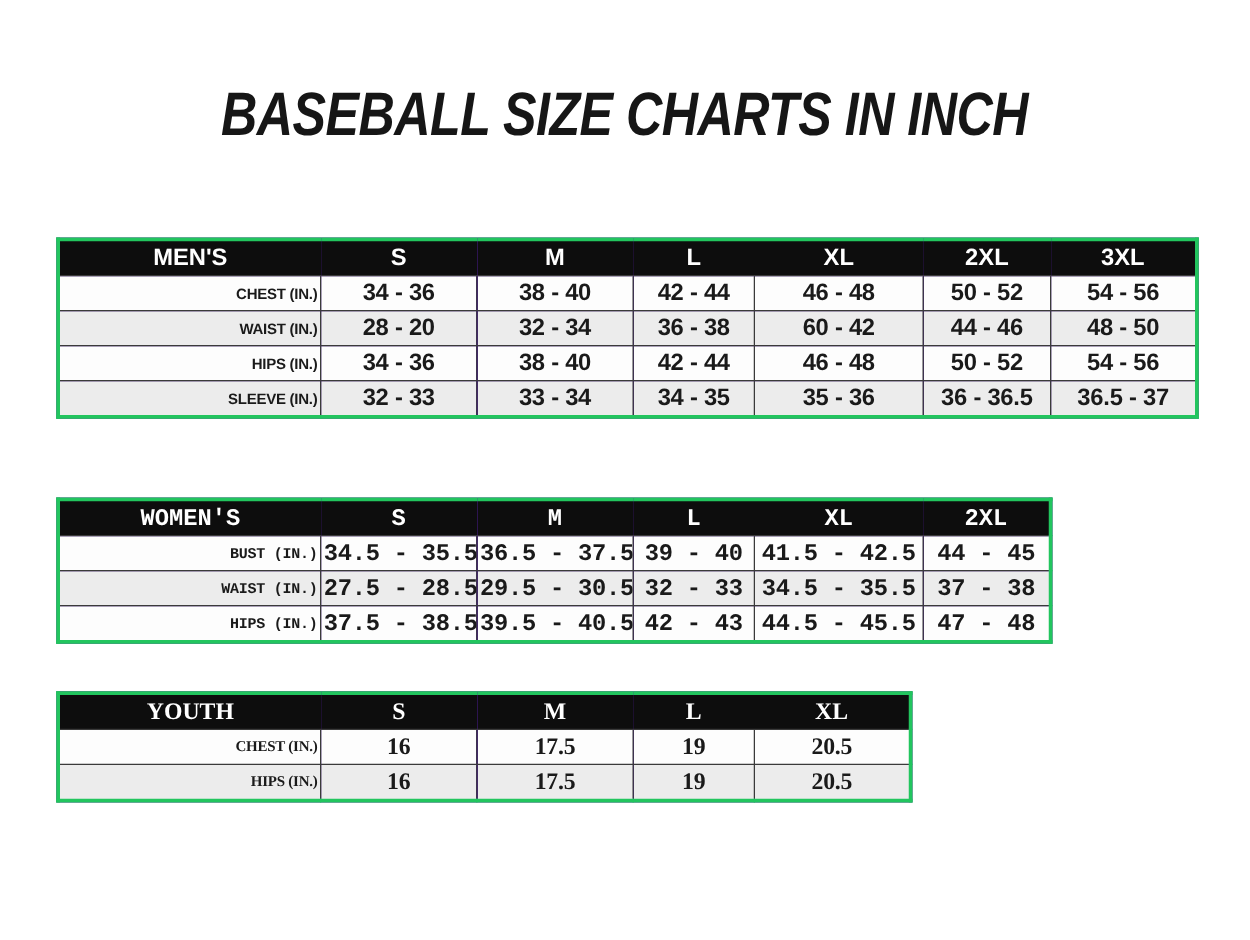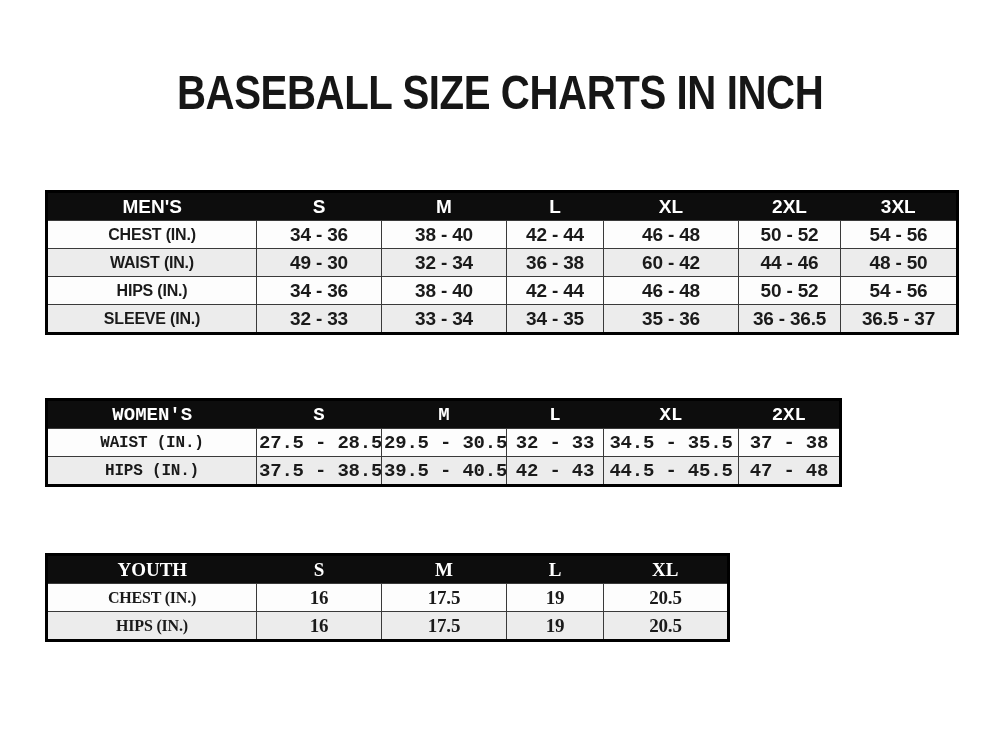--- a/index.html
+++ b/index.html
@@ -13,34 +13,35 @@
   }
   .title {
     position: absolute;
     top: 64px;
     left: 0;
     right: 0;
     margin: 0;
     text-align: center;
     color: #161616;
     font-weight: 700;
+    font-style: italic;
   }
   .title .condensed {
     display: inline-block;
     transform: scaleX(0.82);
     transform-origin: center;
     white-space: nowrap;
     font-size: 49px;
     letter-spacing: -0.5px;
   }
   table.chart {
     position: absolute;
     border-collapse: collapse;
     table-layout: fixed;
-    border: 3px solid #000000;
+    border: 3px solid #22c55e;
     background: #4c1d95;
   }
   table.chart th, table.chart td {
     height: 27px;
     padding: 0 2px;
     text-align: center;
     vertical-align: middle;
     white-space: nowrap;
     overflow: hidden;
     font-weight: 700;
@@ -53,21 +54,21 @@
     background: #0d0d0d;
     color: #ffffff;
     border-left: none;
     border-right: none;
     border-top: none;
     font-size: 19px;
     letter-spacing: 0;
   }
   table.chart tbody tr:nth-child(even) { background: #ececec; }
   table.chart tbody tr:nth-child(odd)  { background: #fdfdfd; }
-  table.chart th.rowlabel { font-size: 16px; }
+  table.chart th.rowlabel { font-size: 12px; text-align: right; }
 
   col.c-label { width: 210px; }
   col.c-s     { width: 125px; }
   col.c-m     { width: 125px; }
   col.c-l     { width: 97px;  }
   col.c-xl    { width: 135px; }
   col.c-2xl   { width: 102px; }
   col.c-3xl   { width: 117px; }
   table.youth col.c-xl { width: 125px; }
 
@@ -108,21 +109,21 @@
           <th class="rowlabel">CHEST (IN.)</th>
           <td>34 - 36</td>
           <td>38 - 40</td>
           <td>42 - 44</td>
           <td>46 - 48</td>
           <td>50 - 52</td>
           <td>54 - 56</td>
         </tr>
         <tr>
           <th class="rowlabel">WAIST (IN.)</th>
-          <td>49 - 30</td>
+          <td>28 - 20</td>
           <td>32 - 34</td>
           <td>36 - 38</td>
           <td>60 - 42</td>
           <td>44 - 46</td>
           <td>48 - 50</td>
         </tr>
         <tr>
           <th class="rowlabel">HIPS (IN.)</th>
           <td>34 - 36</td>
           <td>38 - 40</td>
@@ -157,20 +158,28 @@
           <th>WOMEN'S</th>
           <th>S</th>
           <th>M</th>
           <th>L</th>
           <th>XL</th>
           <th>2XL</th>
         </tr>
       </thead>
     <tbody>
         <tr>
+          <th class="rowlabel">BUST (IN.)</th>
+          <td>34.5 - 35.5</td>
+          <td>36.5 - 37.5</td>
+          <td>39 - 40</td>
+          <td>41.5 - 42.5</td>
+          <td>44 - 45</td>
+        </tr>
+        <tr>
           <th class="rowlabel">WAIST (IN.)</th>
           <td>27.5 - 28.5</td>
           <td>29.5 - 30.5</td>
           <td>32 - 33</td>
           <td>34.5 - 35.5</td>
           <td>37 - 38</td>
         </tr>
         <tr>
           <th class="rowlabel">HIPS (IN.)</th>
           <td>37.5 - 38.5</td>

